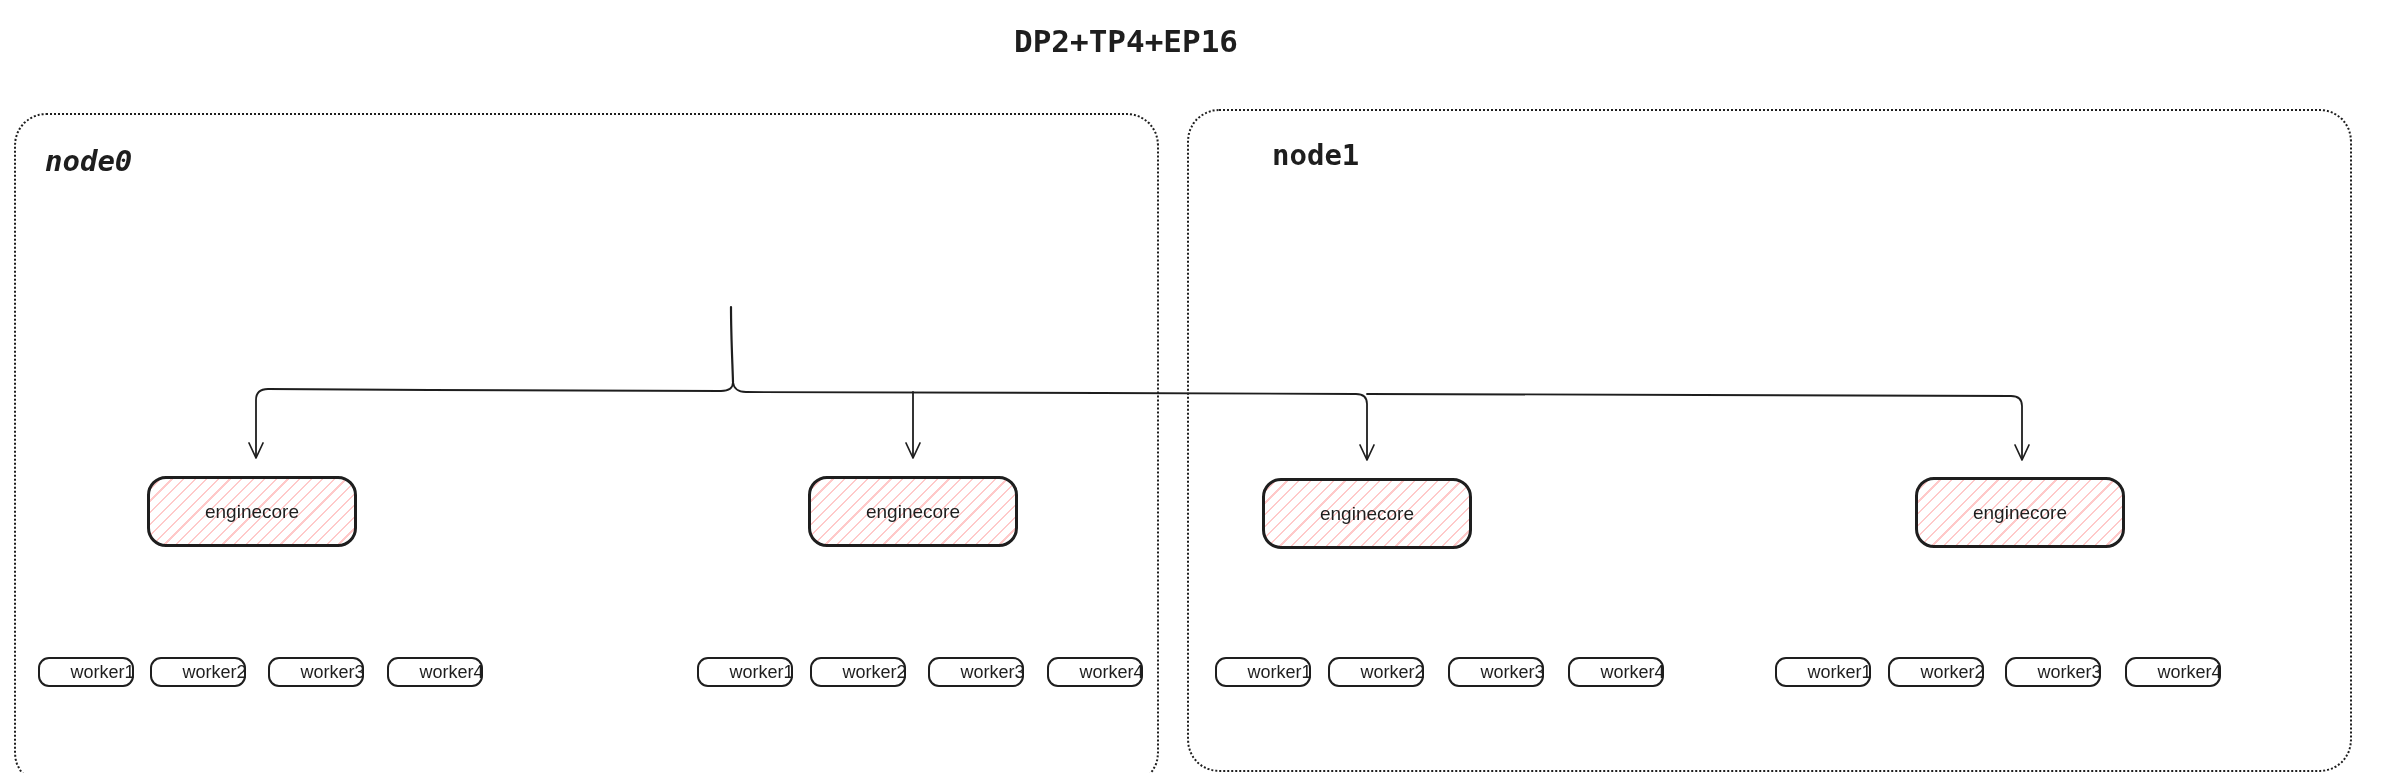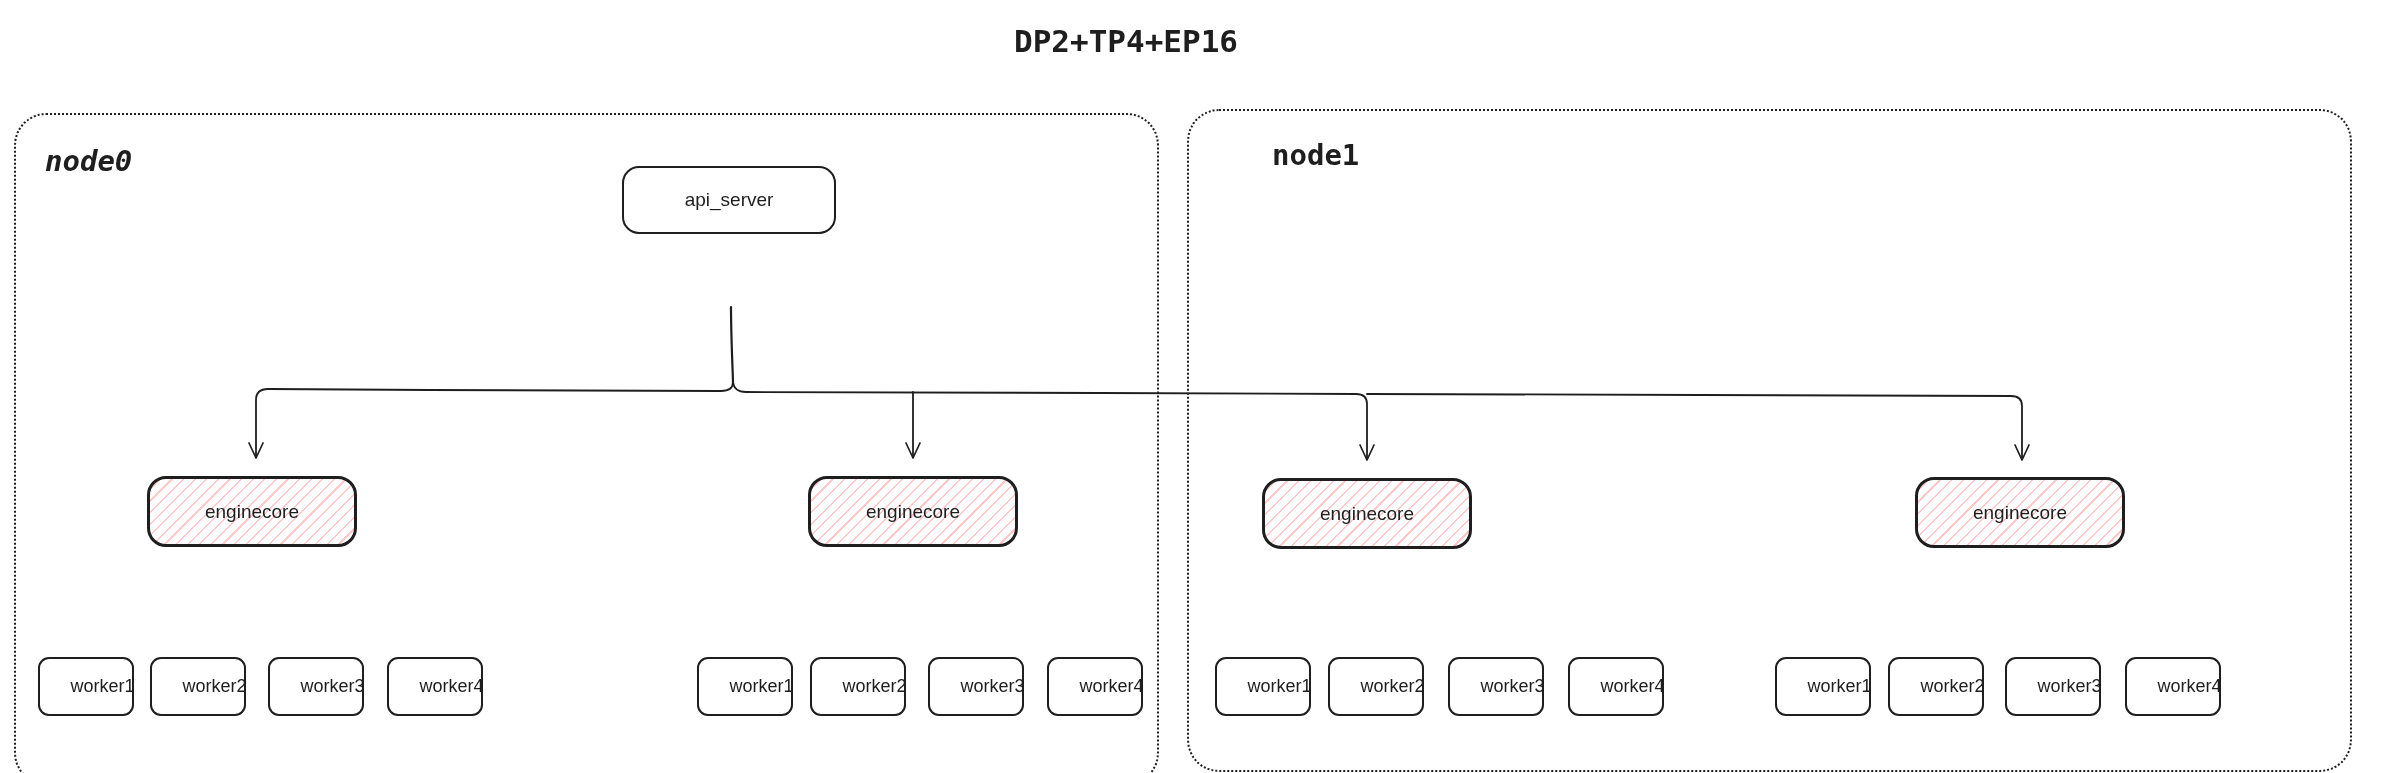--- a/index.html
+++ b/index.html
@@ -54,21 +54,21 @@
   .engine-box{
     width:210px;height:71px;border-radius:19px;
     border-width:3px;font-size:19px;
     background:repeating-linear-gradient(135deg,#ffffff 0px,#ffffff 6.6px,#ffc9c9 6.6px,#ffc9c9 8.2px);
   }
   #ec-0a{left:147px;top:460px;}
   #ec-0b{left:808px;top:460px;}
   #ec-1a{left:1262px;top:462px;}
   #ec-1b{left:1915px;top:461px;}
   .worker-box{
-    width:96px;height:59px;border-radius:11px;
+    width:96px;height:30px;border-radius:11px;
     border-width:2.2px;font-size:18px;top:641px;padding-left:33px;
   }
   
   #w-0a-1{left:38px;}  #w-0a-2{left:150px;} #w-0a-3{left:268px;} #w-0a-4{left:387px;}
   #w-0b-1{left:697px;} #w-0b-2{left:810px;} #w-0b-3{left:928px;} #w-0b-4{left:1047px;}
   #w-1a-1{left:1215px;}#w-1a-2{left:1328px;}#w-1a-3{left:1448px;}#w-1a-4{left:1568px;}
   #w-1b-1{left:1775px;}#w-1b-2{left:1888px;}#w-1b-3{left:2005px;}#w-1b-4{left:2125px;}
   .arrow-layer{
     position:absolute;left:0;top:0;width:2383px;height:773px;
     pointer-events:none;
@@ -87,23 +87,20 @@
 <div class="canvas">
 
   <div class="diagram-title">DP2+TP4+EP16</div>
 
   <div class="node-rect" id="node0-rect"></div>
   <div class="node-rect" id="node1-rect"></div>
 
   <div class="node-label" id="node0-label">node0</div>
   <div class="node-label" id="node1-label">node1</div>
 
-  <div class="shape api-box">
-    <span>api_server</span>
-  </div>
 
   <div class="shape engine-box" id="ec-0a">
     <span>enginecore</span>
   </div>
   <div class="shape engine-box" id="ec-0b">
     <span>enginecore</span>
   </div>
   <div class="shape engine-box" id="ec-1a">
     <span>enginecore</span>
   </div>

